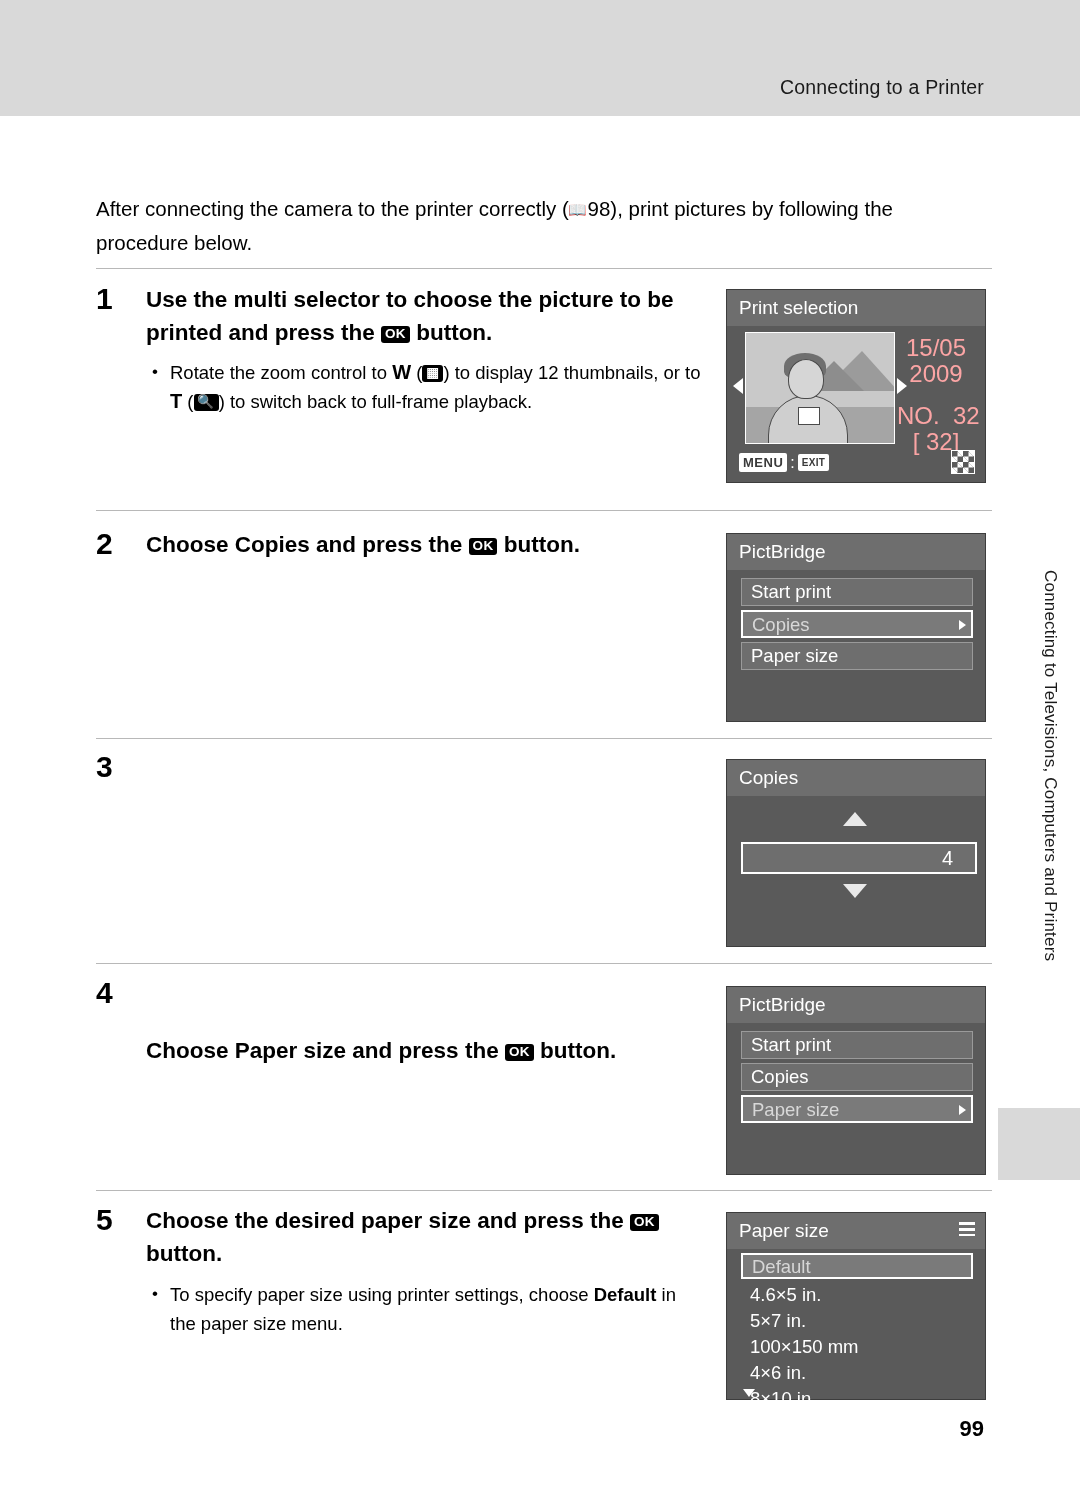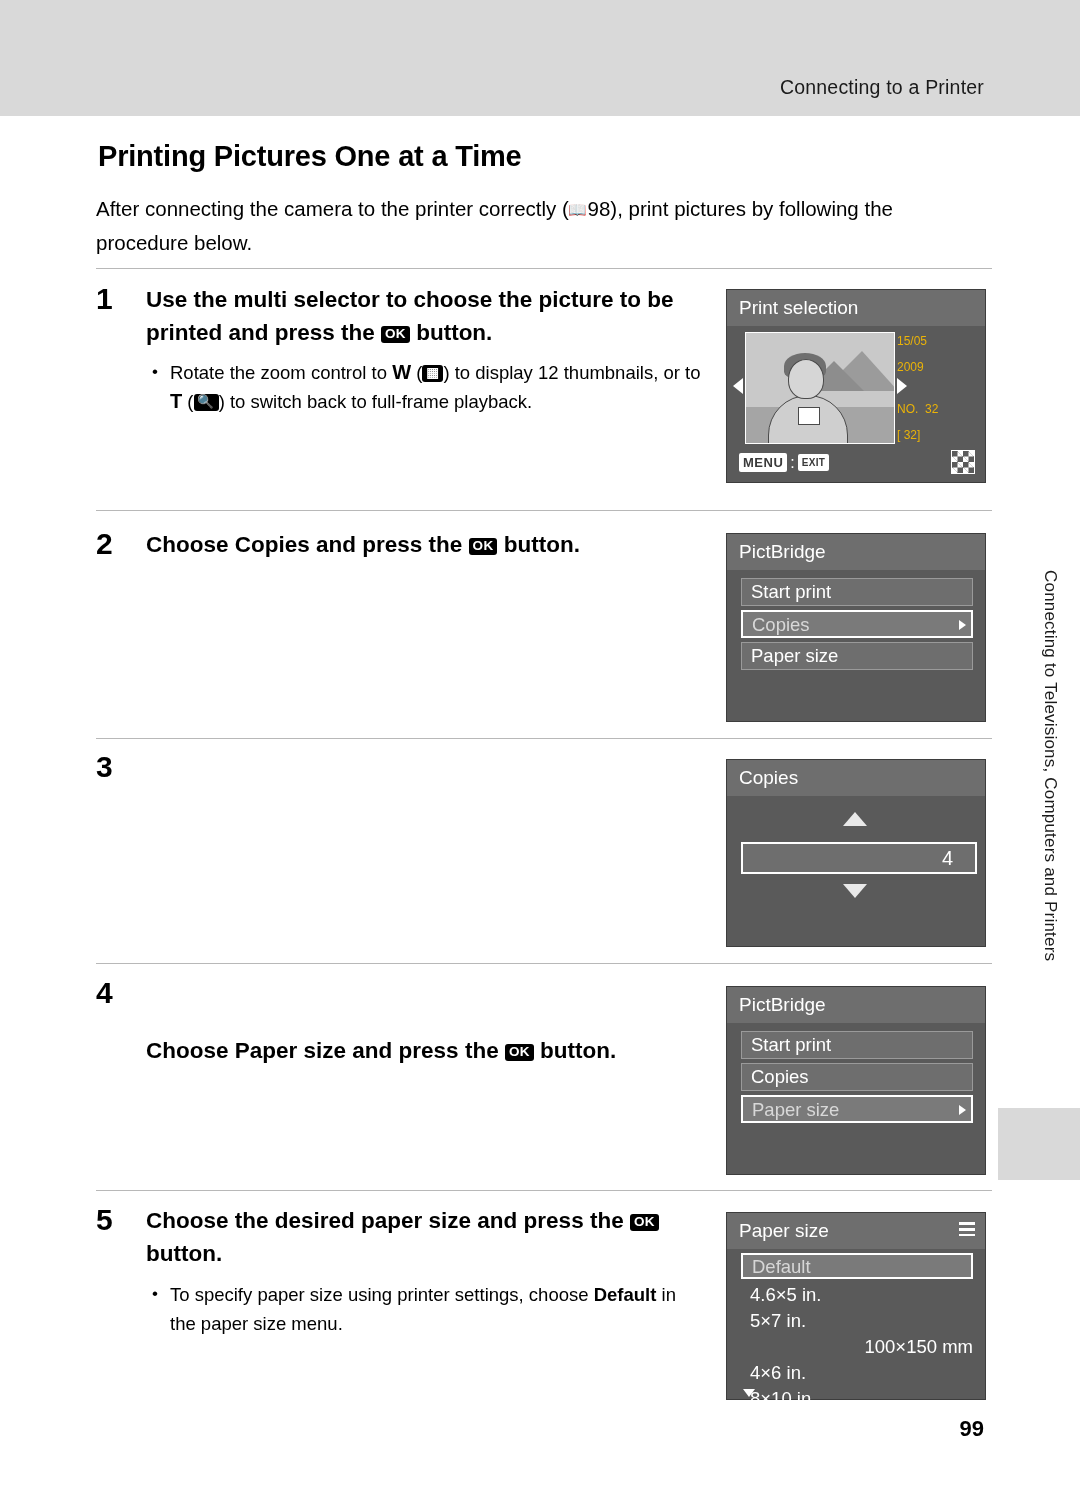--- a/index.html
+++ b/index.html
@@ -283,23 +283,23 @@
     left: 170px;
     top: 88px;
     width: 0; height: 0;
     border-left: 10px solid #ffffff;
     border-top: 8px solid transparent;
     border-bottom: 8px solid transparent;
   }
   .date-line {
     position: absolute;
     right: 10px;
-    font-size: 12px;
-    color: #eab308;
-    text-align: left;
+    font-size: 24px;
+    color: #fca5a5;
+    text-align: center;
     width: 78px;
   }
   .menu-badge {
     position: absolute;
     left: 12px;
     bottom: 10px;
     display: flex;
     align-items: center;
   }
   .menu-pill {
@@ -424,21 +424,20 @@
 
 <div class="page">
 
   <div class="top-band"></div>
   <div class="header-title">Connecting to a Printer</div>
 
   <div class="side-tab"></div>
   <div class="side-tab-text">Connecting to Televisions, Computers and Printers</div>
   <div class="side-grey-block"></div>
 
-  <h1 class="doc-title">Printing Pictures One at a Time</h1>
 
   <div class="intro">
     <span>After connecting the camera to the printer correctly (</span><span class="inline-book">📖</span><span>98</span><span>), print pictures by following the procedure below.</span>
   </div>
 
   <div class="hr" style="top:268px;"></div>
 
   <div class="step-num" style="left:96px; top:282px;">1</div>
   <div class="step-head" style="left:146px; top:283px; width:560px;">
     <span>Use the multi selector to choose the picture to be printed and press the </span><span class="inline-btn">OK</span><span> button.</span>
@@ -532,21 +531,21 @@
     <div class="bullet"><span>To specify paper size using printer settings, choose </span><b>Default</b><span> in the paper size menu.</span></div>
   </div>
 
   <div class="screen" style="left:726px; top:1212px; width:260px; height:188px;">
     <div class="scr-titlebar"></div>
     <div class="scr-title">Paper size</div>
     <div class="scroll-icon"></div>
     <div class="ps-row sel" style="top:40px;">Default</div>
     <div class="ps-row" style="top:70px;">4.6×5 in.</div>
     <div class="ps-row" style="top:96px;">5×7 in.</div>
-    <div class="ps-row" style="top:122px;text-align:right;">100×150 mm</div>
+    <div class="ps-row" style="top:122px;">100×150 mm</div>
     <div class="ps-row" style="top:148px;">4×6 in.</div>
     <div class="ps-row" style="top:174px;">8×10 in.</div>
     <div class="down-caret" style="top:176px; left:16px;"></div>
   </div>
 
   <div class="page-num">99</div>
 
 </div>
 
 </body></html>

